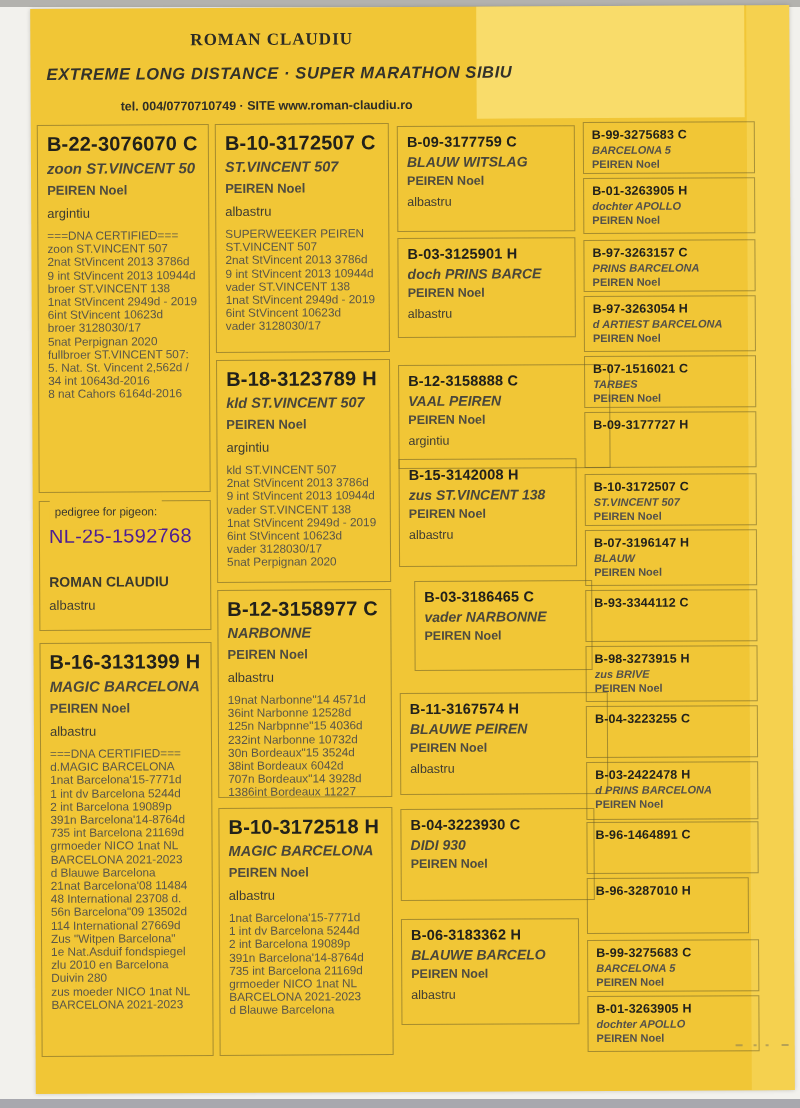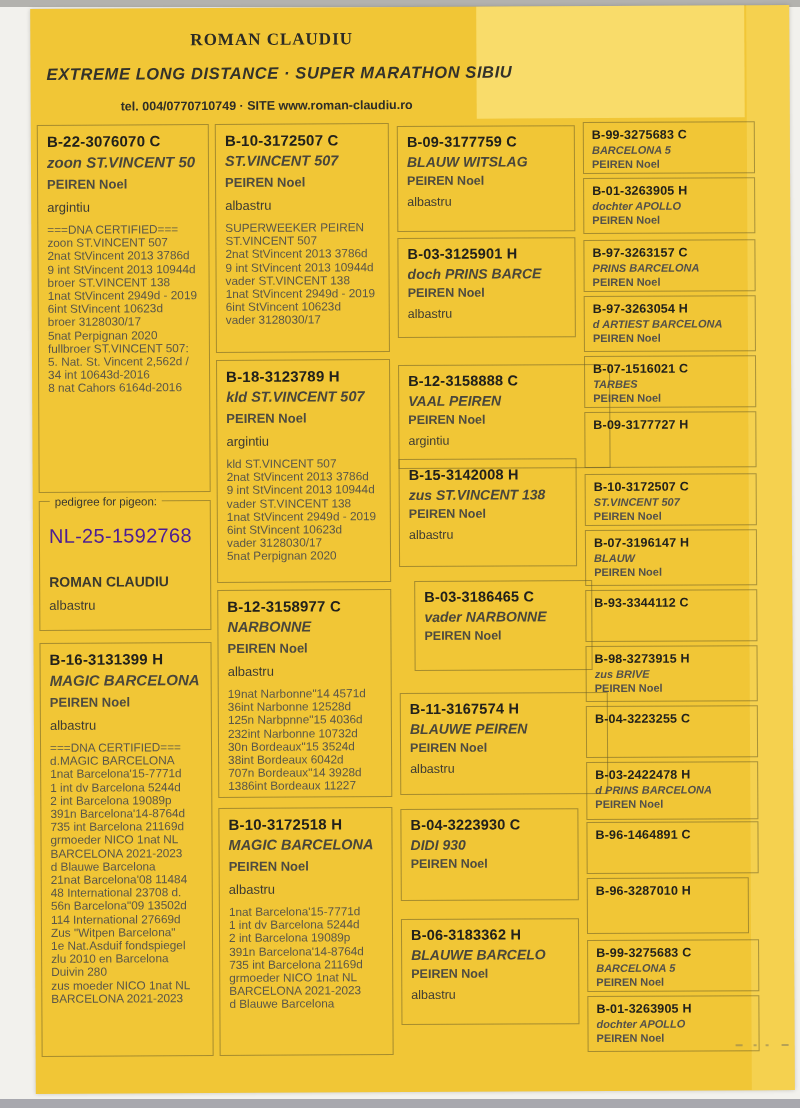--- a/index.html
+++ b/index.html
@@ -15,39 +15,39 @@
   
   .hdr-owner{position:absolute;left:160px;top:22px;font-family:"Liberation Serif",serif;
              font-weight:bold;font-size:17px;letter-spacing:1px;color:#2c2b25;}
   .hdr-tagline{position:absolute;left:16px;top:56px;font-style:italic;font-weight:600;
                font-size:16.5px;letter-spacing:.6px;color:#33322b;}
   .hdr-contact{position:absolute;left:90px;top:91px;font-weight:bold;font-size:12.5px;color:#2e2d27;}
 
   
   .pbox{position:absolute;border:1px solid rgba(105,92,40,.55);padding:7px 9px;box-sizing:border-box;overflow:hidden;}
   .tick::before{content:"";position:absolute;left:-9px;top:46%;width:9px;height:1px;background:rgba(105,92,40,.45);}
-  .ring{font-weight:bold;font-size:15px;color:#22211b;letter-spacing:.2px;white-space:nowrap;}
+  .ring{font-weight:bold;font-size:20px;color:#22211b;letter-spacing:.2px;white-space:nowrap;}
   .bname{font-weight:bold;font-style:italic;font-size:14.5px;color:#49463b;margin-top:4px;white-space:nowrap;overflow:hidden;}
   .breeder{font-weight:bold;font-size:13px;color:#4e4b40;margin-top:6px;}
   .bcolor{font-size:13px;color:#3d3b33;margin-top:8px;}
   .details{margin-top:9px;font-size:11.8px;line-height:13.2px;color:#5b5749;white-space:pre-line;}
 
   .g3 .ring{font-size:14.5px;}
   .g3 .bname{font-size:14px;}
   .g3 .breeder{font-size:12.5px;margin-top:4px;}
   .g3 .bcolor{font-size:12.5px;margin-top:7px;}
 
   .g4{padding:4px 8px;}
   .g4 .ring{font-size:12.5px;line-height:16px;}
   .g4 .bname{font-size:11px;line-height:13px;margin-top:1px;color:#54514a;}
   .g4 .breeder{font-size:11px;line-height:13px;margin-top:1px;font-weight:bold;color:#54514a;}
 
   
   .subject{overflow:visible;}
-  .subject-label{position:absolute;left:10px;top:-8px;background:#f1c636;padding:2px 5px;
+  .subject-label{position:absolute;left:10px;top:-8px;background:#f1c636;padding:12px 5px;
                  font-size:11.5px;color:#3a382f;}
   .subject-ring{font-weight:normal;font-size:20px;color:#4c1d95;margin-top:16px;letter-spacing:.3px;}
   .subject-owner{font-weight:bold;font-size:14px;color:#3b392f;margin-top:26px;}
   .subject-color{font-size:13px;color:#3d3b33;margin-top:8px;}
 
   .smudge{position:absolute;left:700px;top:1035px;width:60px;height:10px;opacity:.45;}
   .smudge i{position:absolute;top:4px;width:7px;height:2px;background:#6d6a5e;}
   .smudge i:nth-child(1){left:0;}.smudge i:nth-child(2){left:18px;width:3px;}
   .smudge i:nth-child(3){left:30px;width:3px;}.smudge i:nth-child(4){left:46px;}
 </style>
@@ -209,21 +209,21 @@
       <div class="bname">vader NARBONNE</div>
       <div class="breeder">PEIREN Noel</div>
       <div class="bcolor"></div>
     </div>
     <div class="pbox g3 tick" style="left:366px;top:686px;width:208px;height:102px;">
       <div class="ring">B-11-3167574 H</div>
       <div class="bname">BLAUWE PEIREN</div>
       <div class="breeder">PEIREN Noel</div>
       <div class="bcolor">albastru</div>
     </div>
-    <div class="pbox g3 tick" style="left:366px;top:802px;width:178px;height:92px;">
+    <div class="pbox g3 tick" style="left:366px;top:802px;width:194px;height:92px;">
       <div class="ring">B-04-3223930 C</div>
       <div class="bname">DIDI 930</div>
       <div class="breeder">PEIREN Noel</div>
       <div class="bcolor"></div>
     </div>
     <div class="pbox g3 tick" style="left:366px;top:912px;width:178px;height:106px;">
       <div class="ring">B-06-3183362 H</div>
       <div class="bname">BLAUWE BARCELO</div>
       <div class="breeder">PEIREN Noel</div>
       <div class="bcolor">albastru</div>

